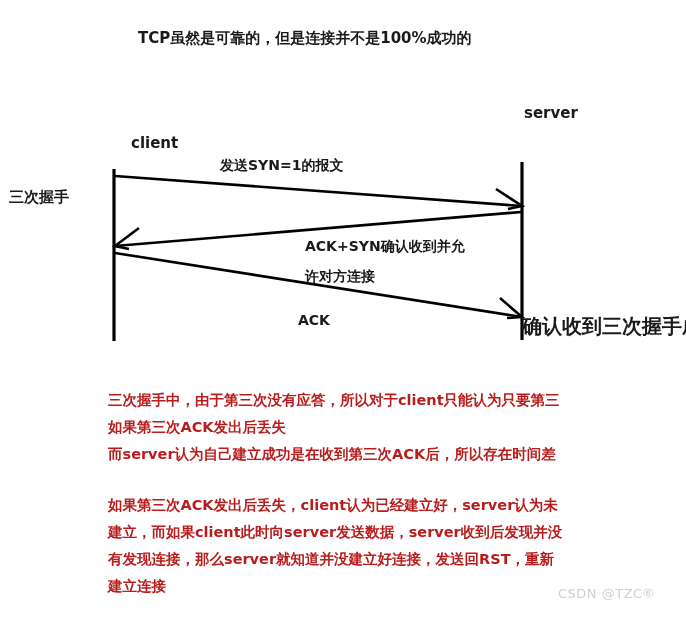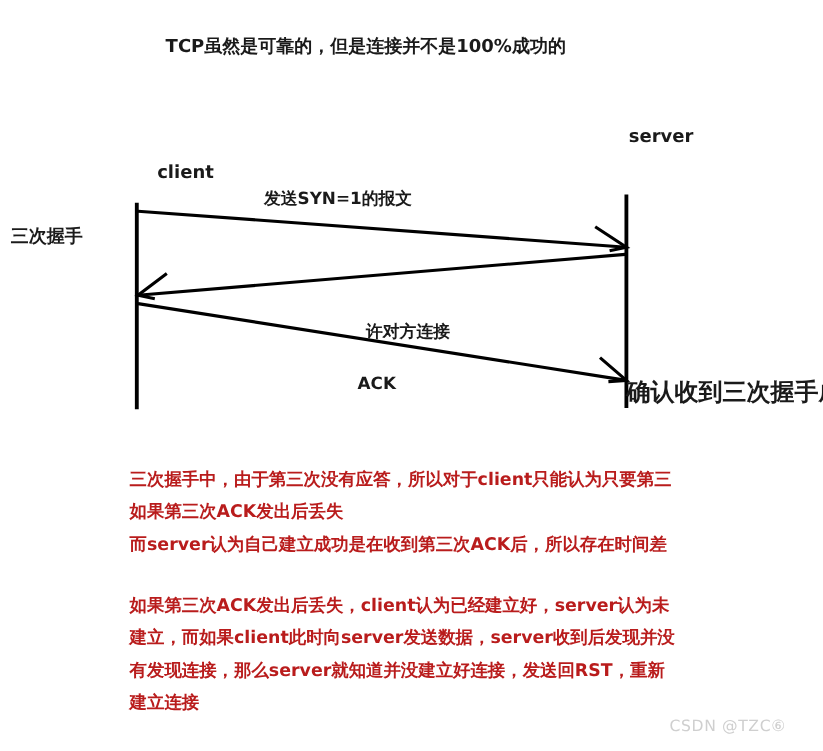--- a/index.html
+++ b/index.html
@@ -116,21 +116,21 @@
     color: #b91c1c;
     white-space: pre;
   }
   #note-block-1 { top: 387px; }
   #note-block-2 { top: 492px; }
 
   
   #watermark {
     position: absolute;
     left: 558px;
-    top: 598px;
+    top: 586px;
     font-size: 13px;
     font-weight: normal;
     color: #cfcfcf;
     letter-spacing: 0.5px;
   }
 </style>
 </head>
 <body>
 
 <div class="canvas">
@@ -153,20 +153,21 @@
 
     <line class="msg-line" x1="521" y1="212" x2="115" y2="246"></line>
     <polyline class="arrow-head" points="139,228 115,246 129,249"></polyline>
 
     <line class="msg-line" x1="115" y1="253" x2="522" y2="317"></line>
     <polyline class="arrow-head" points="500,298 522,317 507,318"></polyline>
   </svg>
 
   <div class="txt" id="msg1-label">发送SYN=1的报文</div>
 
+  <div class="txt" id="msg2-label-line1">ACK+SYN确认收到并允</div>
   <div class="txt" id="msg2-label-line2">许对方连接</div>
 
   <div class="txt" id="msg3-label">ACK</div>
 
   <div class="txt" id="server-ack-note">确认收到三次握手成功</div>
 
   <div class="note-block" id="note-block-1">
     <div class="note-line">三次握手中，由于第三次没有应答，所以对于client只能认为只要第三</div>
     <div class="note-line">如果第三次ACK发出后丢失</div>
     <div class="note-line">而server认为自己建立成功是在收到第三次ACK后，所以存在时间差</div>

